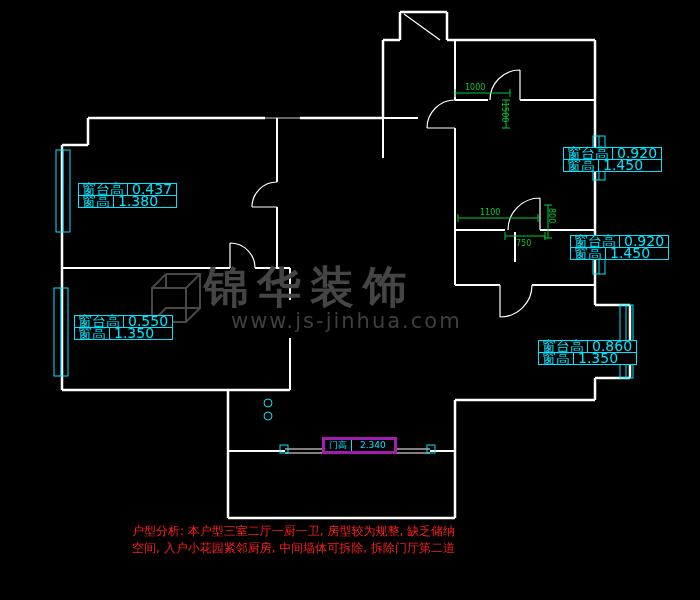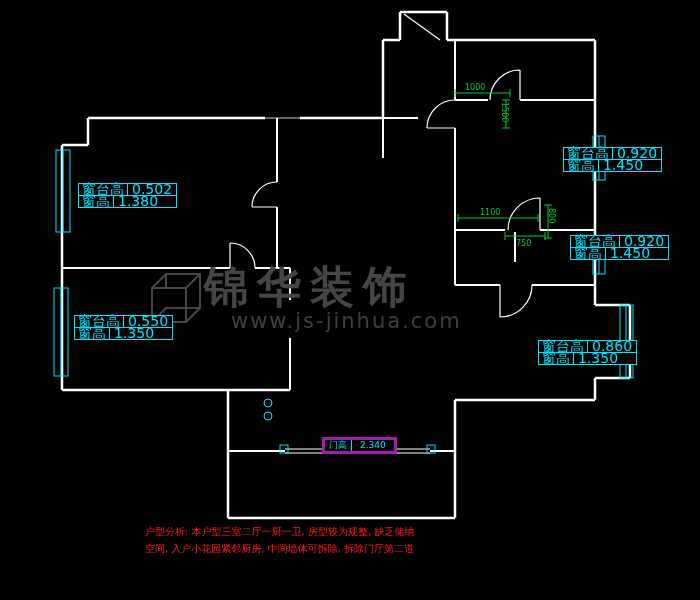--- a/index.html
+++ b/index.html
@@ -32,21 +32,21 @@
   .wm-brand{
     position:absolute;left:204px;top:258px;color:#454545;font-size:44px;
     font-weight:bold;letter-spacing:9px;z-index:2;white-space:nowrap;
   }
   .wm-site{
     position:absolute;left:212px;top:309px;color:#3f3f3f;font-size:21px;
     letter-spacing:2px;z-index:2;white-space:nowrap;margin-left:19px;
   }
   
   .analysis{
-    position:absolute;left:145px;top:523px;color:#ff1e1e;font-size:10px;
+    position:absolute;left:132px;top:523px;color:#ff1e1e;font-size:12px;
     line-height:17px;z-index:5;white-space:nowrap;
   }
 </style>
 </head>
 <body>
 
 <div id="stage">
 
   <svg id="plan-svg" width="700" height="600" viewBox="0 0 700 600">
 
@@ -117,21 +117,21 @@
       <path d="M548 205 L548 238 M544 205 L552 205 M544 238 L552 238"></path>
     </g>
   </svg>
 
   <div class="wm-brand">锦华装饰</div>
   <div class="wm-site">www.js-jinhua.com</div>
 
   <div class="wlabel" style="left:78px;top:183px">
     <div class="row">
       <span class="k">窗台高</span>
-      <span class="v">0.502</span>
+      <span class="v">0.437</span>
     </div>
     <div class="row">
       <span class="k">窗高</span>
       <span class="v">1.380</span>
     </div>
   </div>
 
   <div class="wlabel" style="left:74px;top:315px">
     <div class="row">
       <span class="k">窗台高</span>

